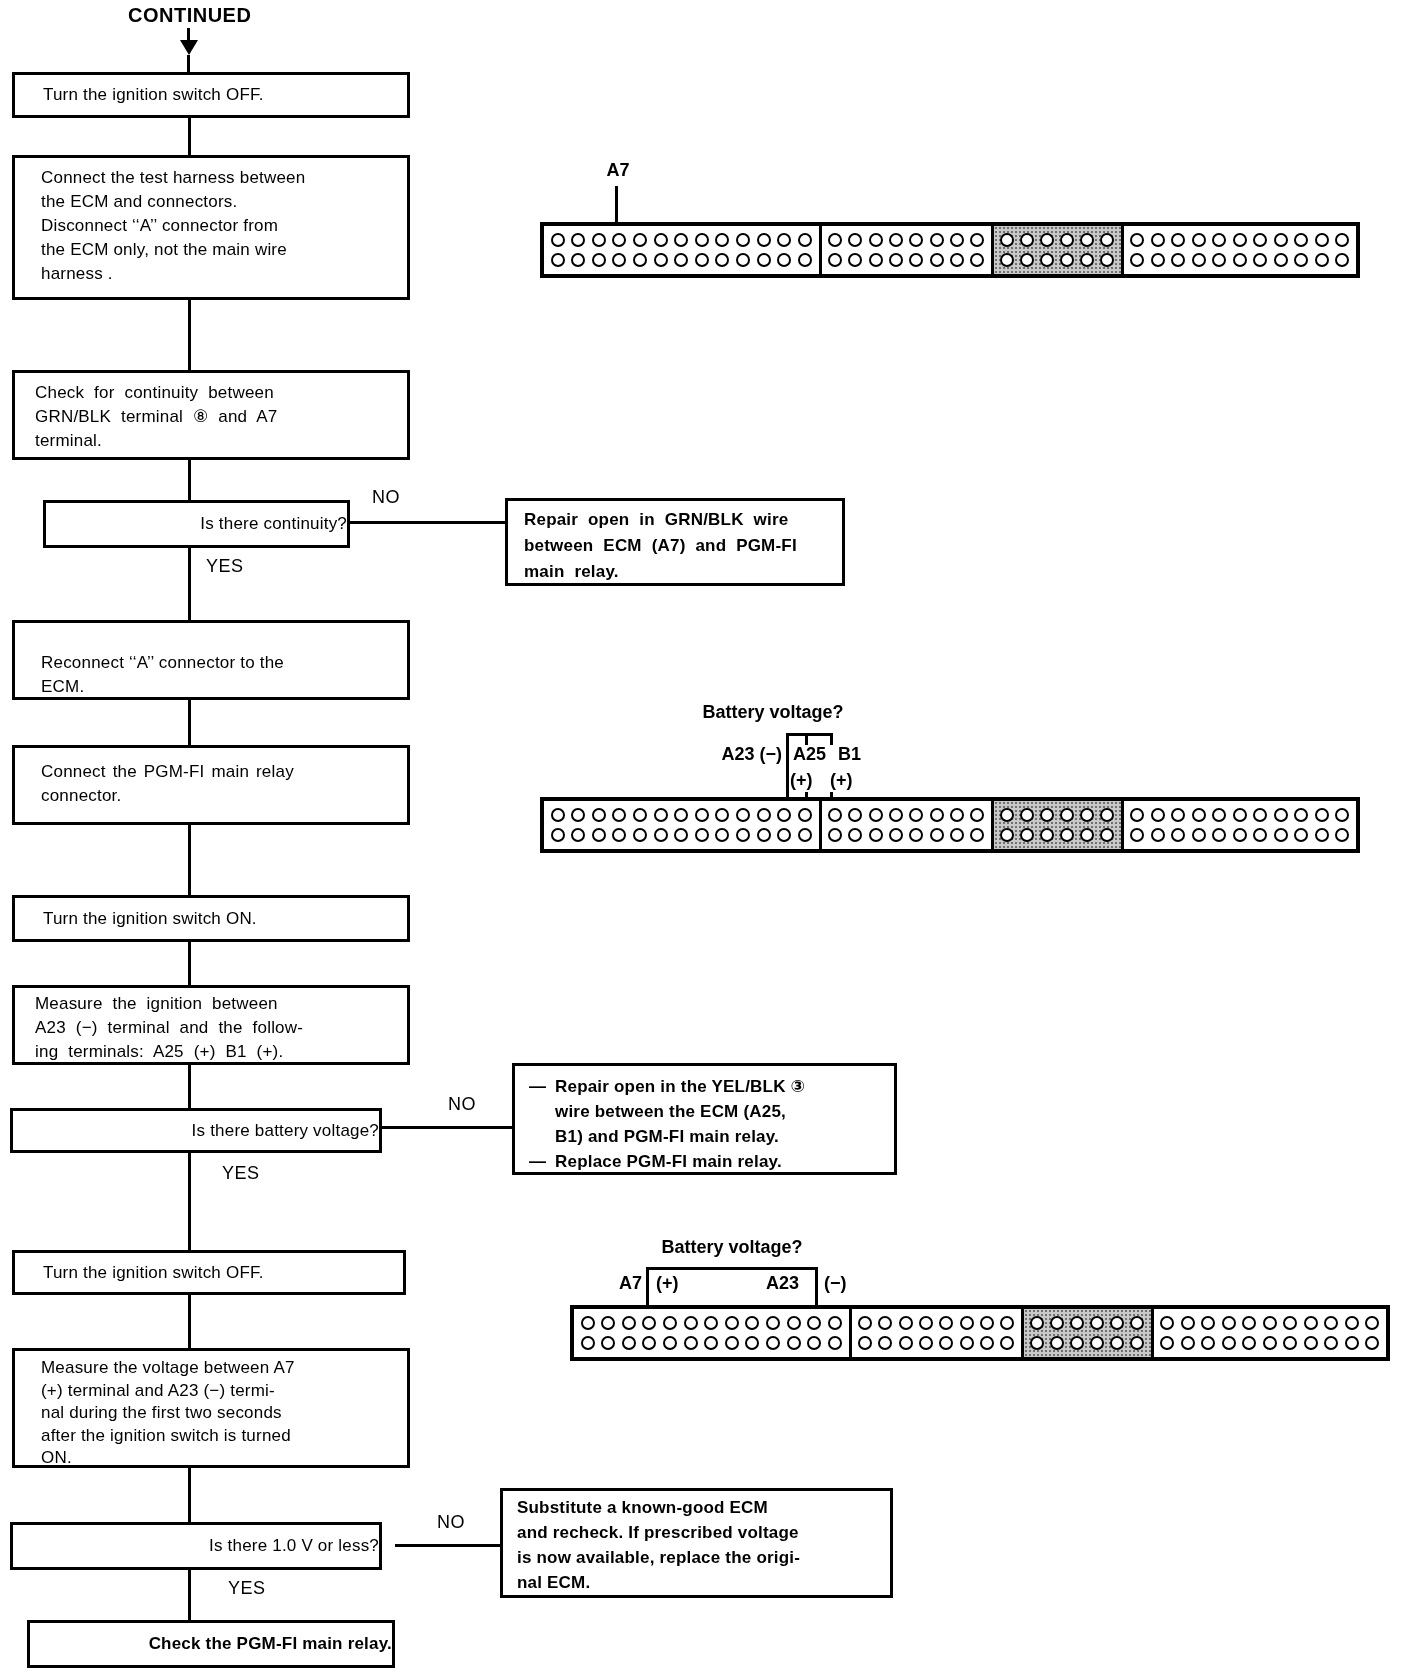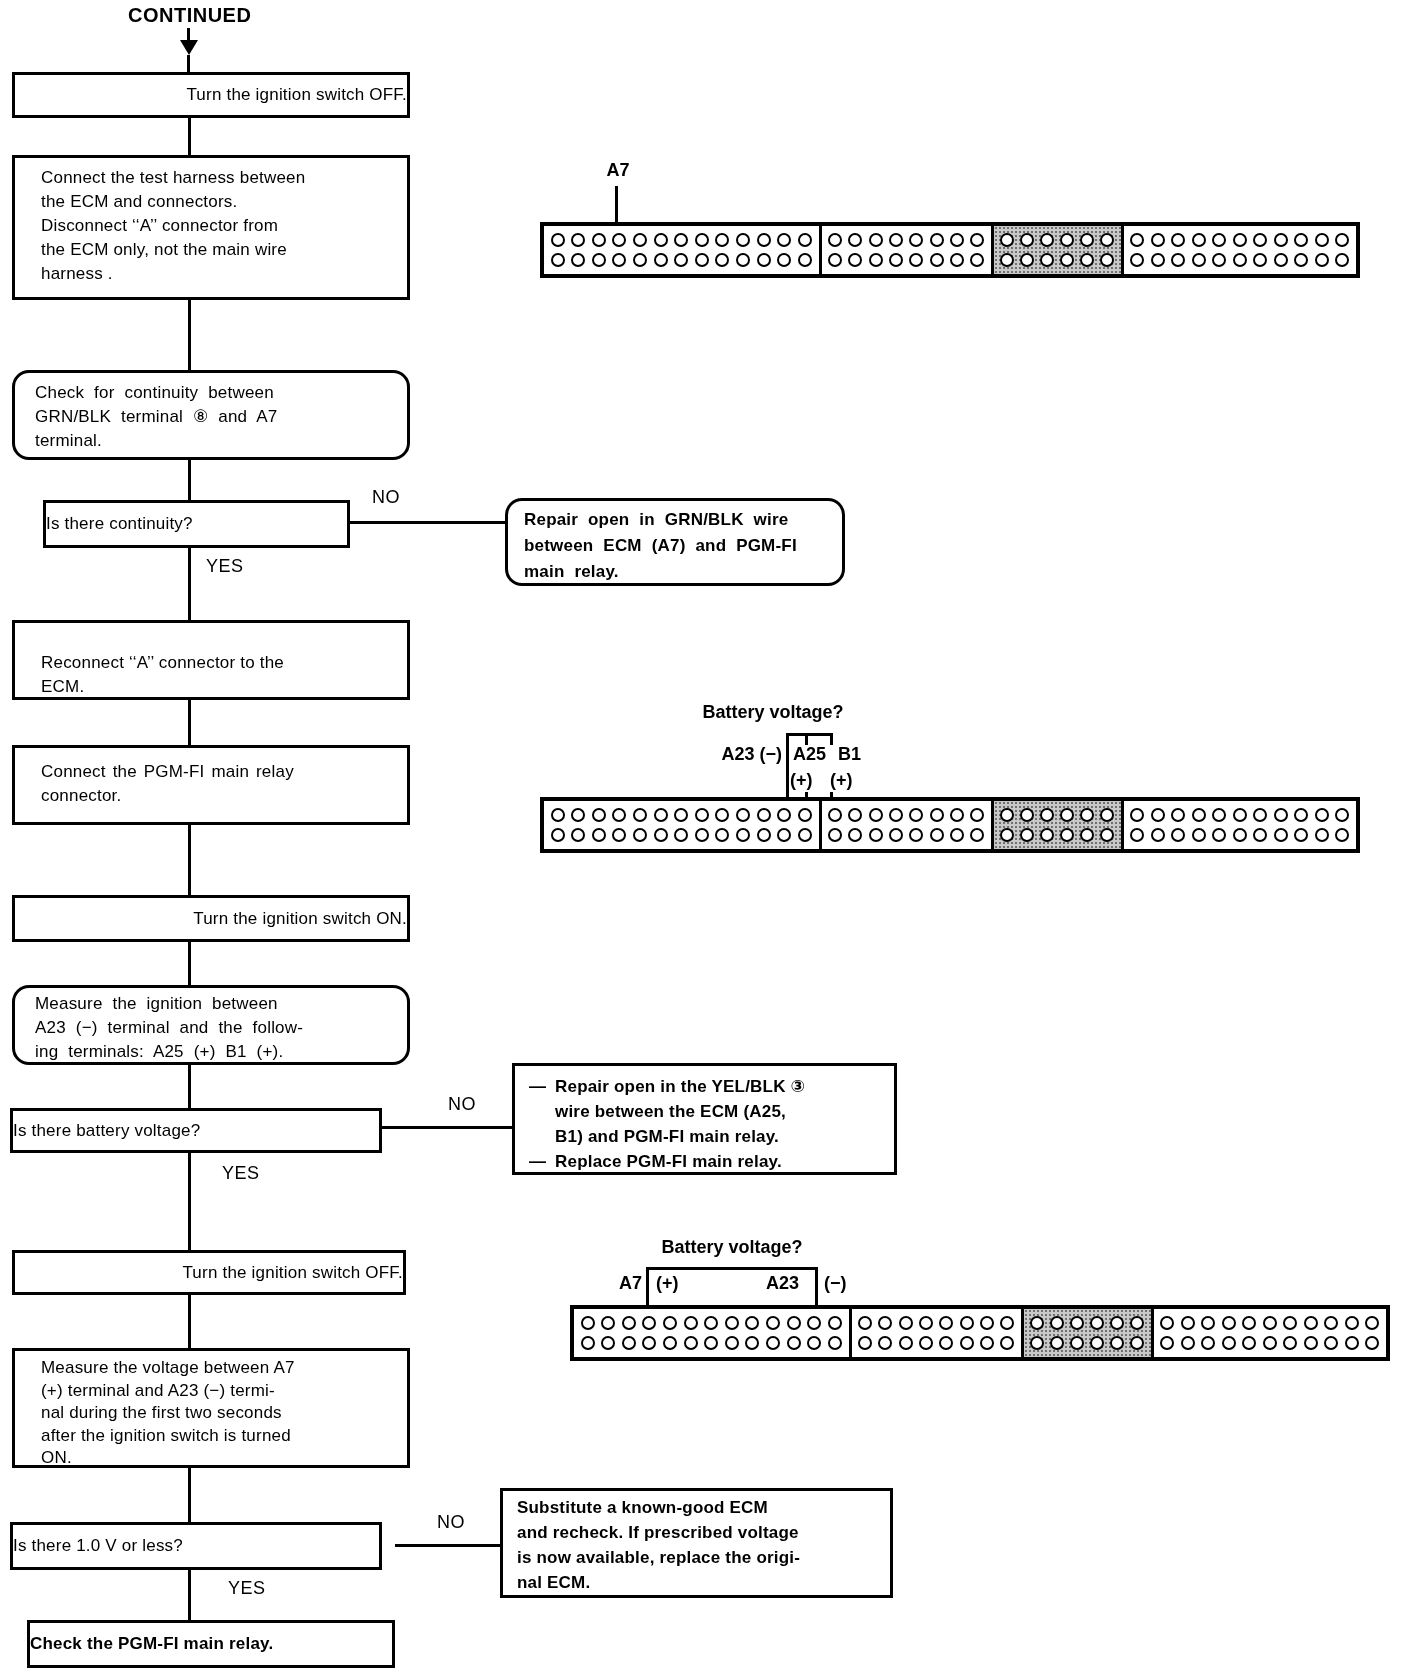--- a/index.html
+++ b/index.html
@@ -3,28 +3,28 @@
 <meta charset="utf-8">
 <style>
   * { box-sizing: border-box; margin: 0; padding: 0; }
   html,body { background:#fff; }
   .canvas {
     position: relative; width: 1408px; height: 1680px; background:#fff;
     font-family: "Liberation Sans", "DejaVu Sans", sans-serif; color:#000;
   }
   .pbox {
     position:absolute; border:3px solid #000; background:#fff;
-    font-size:17px; line-height:24px; letter-spacing:.2px;justify-content:flex-end;
+    font-size:17px; line-height:24px; letter-spacing:.2px;
   }
   .ptext { display:block; white-space:pre-line; }
   .padded { padding:8px 12px 4px 26px; }
   .vcenter { display:flex; align-items:center; padding-left:28px; }
-  .dbox { display:flex; align-items:center; justify-content:flex-start; text-align:center; }
+  .dbox { display:flex; align-items:center; justify-content:flex-end; text-align:center; }
   .bold { font-weight:bold; }
-  .ws1 { word-spacing:5px;border-radius:17px; }
+  .ws1 { word-spacing:5px; }
   .ws2 { word-spacing:2px; }
   .vline { position:absolute; width:3px; background:#000; }
   .hline { position:absolute; height:3px; background:#000; }
   .branch-label { position:absolute; font-size:18px; letter-spacing:.5px; }
   .callout { position:absolute; font-weight:bold; font-size:18px; line-height:20px; white-space:nowrap; }
   .arrowhead {
     position:absolute; width:0; height:0;
     border-left:9px solid transparent; border-right:9px solid transparent;
     border-top:15px solid #000;
   }

